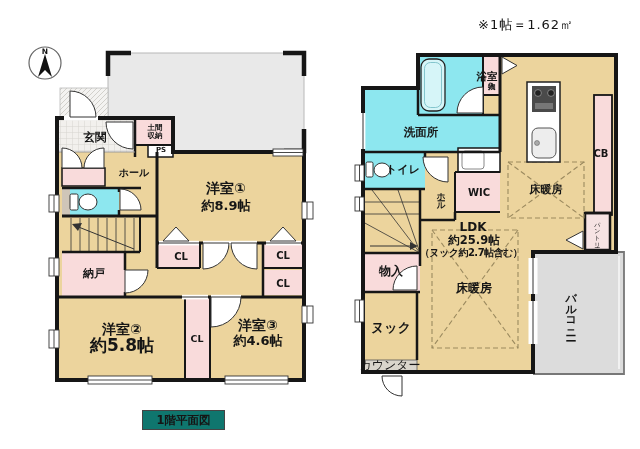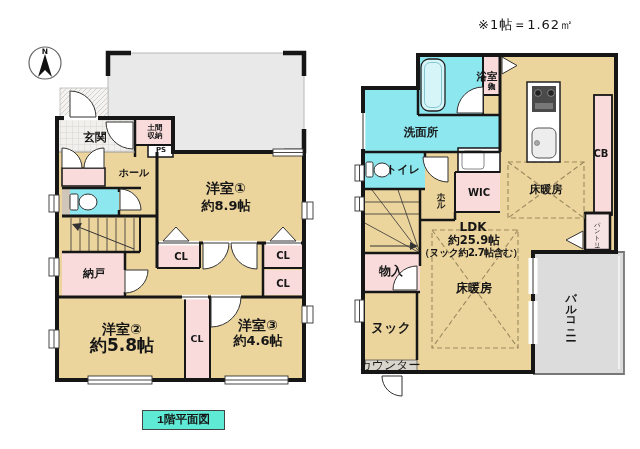--- a/index.html
+++ b/index.html
@@ -4,22 +4,22 @@
 <style>
   html,body{margin:0;padding:0;background:#fff;}
   .page{position:relative;width:640px;height:449px;background:#fff;overflow:hidden;
         font-family:"DejaVu Sans",sans-serif;color:#151515;}
   .page svg{position:absolute;left:0;top:0;z-index:1;}
   .lbl{position:absolute;z-index:3;transform:translate(-50%,-50%);
        font-weight:600;color:#161616;white-space:pre;line-height:1.1;text-align:center;}
   .lbl.v{writing-mode:vertical-rl;white-space:normal;}
   .lbl.wrap{white-space:normal;word-break:break-all;}
   .note{position:absolute;z-index:3;left:478px;top:16px;font-size:13px;font-weight:400;letter-spacing:1px;}
-  .caption{position:absolute;z-index:3;width:81px;height:18px;border:1px solid #444;background:#5eead4;
-           font-size:11.5px;font-weight:600;text-align:center;line-height:18px;font-family:Liberation Mono, monospace;}
+  .caption{position:absolute;z-index:3;width:81px;height:18px;border:1px solid #444;background:#0f766e;
+           font-size:11.5px;font-weight:600;text-align:center;line-height:18px;}
 </style>
 </head>
 <body>
 
 <div class="page">
 
 <svg width="640" height="449" viewBox="0 0 640 449">
   <defs>
     <pattern id="tile" width="6" height="6" patternUnits="userSpaceOnUse">
       <rect width="6" height="6" fill="#f2f0ed"></rect>

